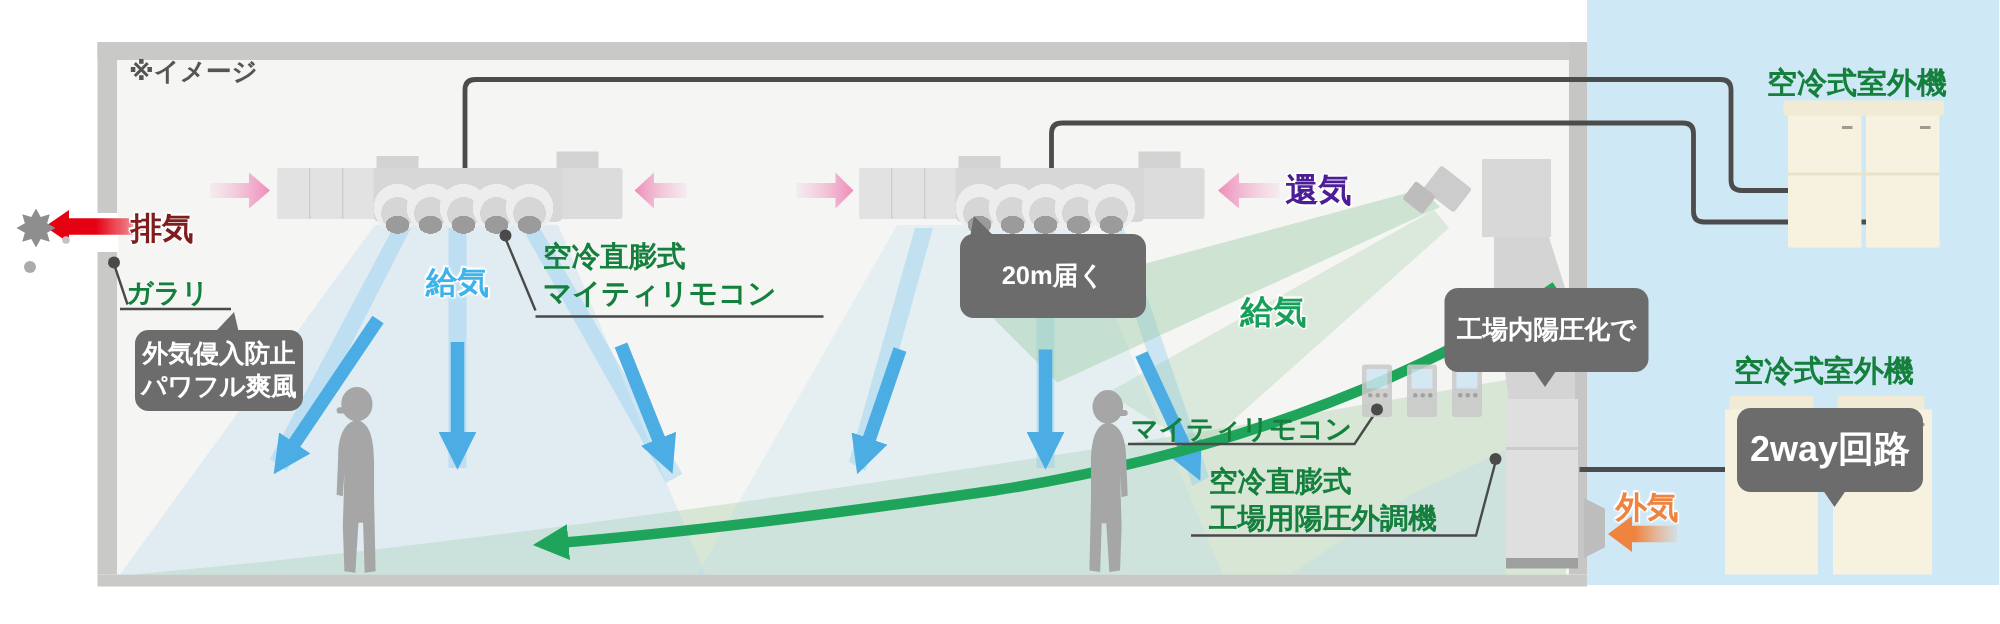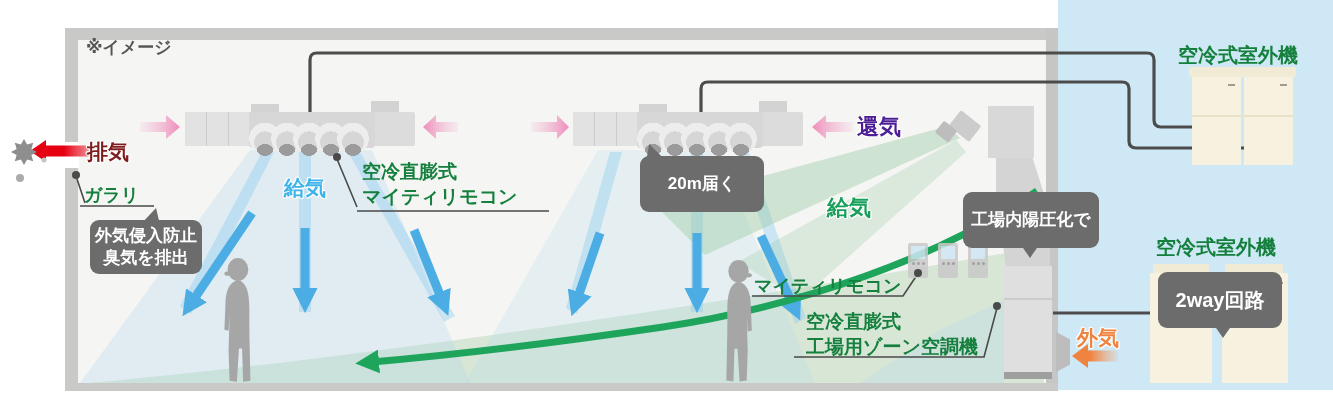--- a/index.html
+++ b/index.html
@@ -234,31 +234,31 @@
   <div class="abs odu-body" style="left:1150px;top:273px;width:62px;height:110px;"></div>
   <div class="abs odu-lid" style="left:1225px;top:264px;width:58px;"></div>
   <div class="abs odu-body" style="left:1222px;top:273px;width:66px;height:110px;"></div>
   <div class="abs odu-dash" style="left:1276px;top:282px;"></div>
 
   <div class="abs" style="left:1056px;top:332px;width:14px;height:40px;background:#bdbdbd;clip-path:polygon(0 0,100% 18%,100% 82%,0 100%);"></div>
 
   <div class="callout" style="left:90px;top:220px;width:112px;height:54px;">
     <div class="ptr ptr-up-r"></div>
     <span>外気侵入防止</span>
-    <span>臭気を排出</span>
+    <span>パワフル爽風</span>
   </div>
   <div class="callout" style="left:640px;top:156px;width:124px;height:56px;">
     <div class="ptr ptr-up-l"></div>
     <span>20m届く</span>
   </div>
   <div class="callout" style="left:963px;top:192px;width:136px;height:56px;">
     <div class="ptr ptr-dn" style="left:58px;"></div>
     <span>工場内陽圧化で</span>
   </div>
-  <div class="callout" style="left:1158px;top:272px;width:124px;height:56px;font-size:20px;text-align:center;">
+  <div class="callout" style="left:1158px;top:272px;width:124px;height:56px;font-size:24px;text-align:center;">
     <div class="ptr ptr-dn" style="left:56px;"></div>
     <span>2way回路</span>
   </div>
 
   <div class="dot" style="left:72px;top:171px;"></div>
   <div class="dot" style="left:333px;top:153px;"></div>
   <div class="dot" style="left:914px;top:269px;"></div>
   <div class="dot" style="left:993px;top:302px;"></div>
 
   <div class="jp" style="left:86px;top:36px;font-size:17px;color:#555;">※イメージ</div>
@@ -269,18 +269,18 @@
   <div class="jp halo" style="left:827px;top:193px;font-size:22px;color:#18a05b;">給気</div>
   <div class="jp halo" style="left:1077px;top:324px;font-size:21px;color:#ef8440;">外気</div>
 
   <div class="jp" style="left:362px;top:159px;font-size:19px;line-height:25px;">
     <div>空冷直膨式</div>
     <div>マイティリモコン</div>
   </div>
   <div class="jp" style="left:754px;top:274px;font-size:18px;">マイティリモコン</div>
   <div class="jp" style="left:806px;top:309px;font-size:19px;line-height:25px;">
     <div>空冷直膨式</div>
-    <div>工場用ゾーン空調機</div>
+    <div>工場用陽圧外調機</div>
   </div>
   <div class="jp" style="left:1178px;top:42px;font-size:20px;">空冷式室外機</div>
   <div class="jp" style="left:1156px;top:234px;font-size:20px;">空冷式室外機</div>
 
 </div>
 
 </body></html>

